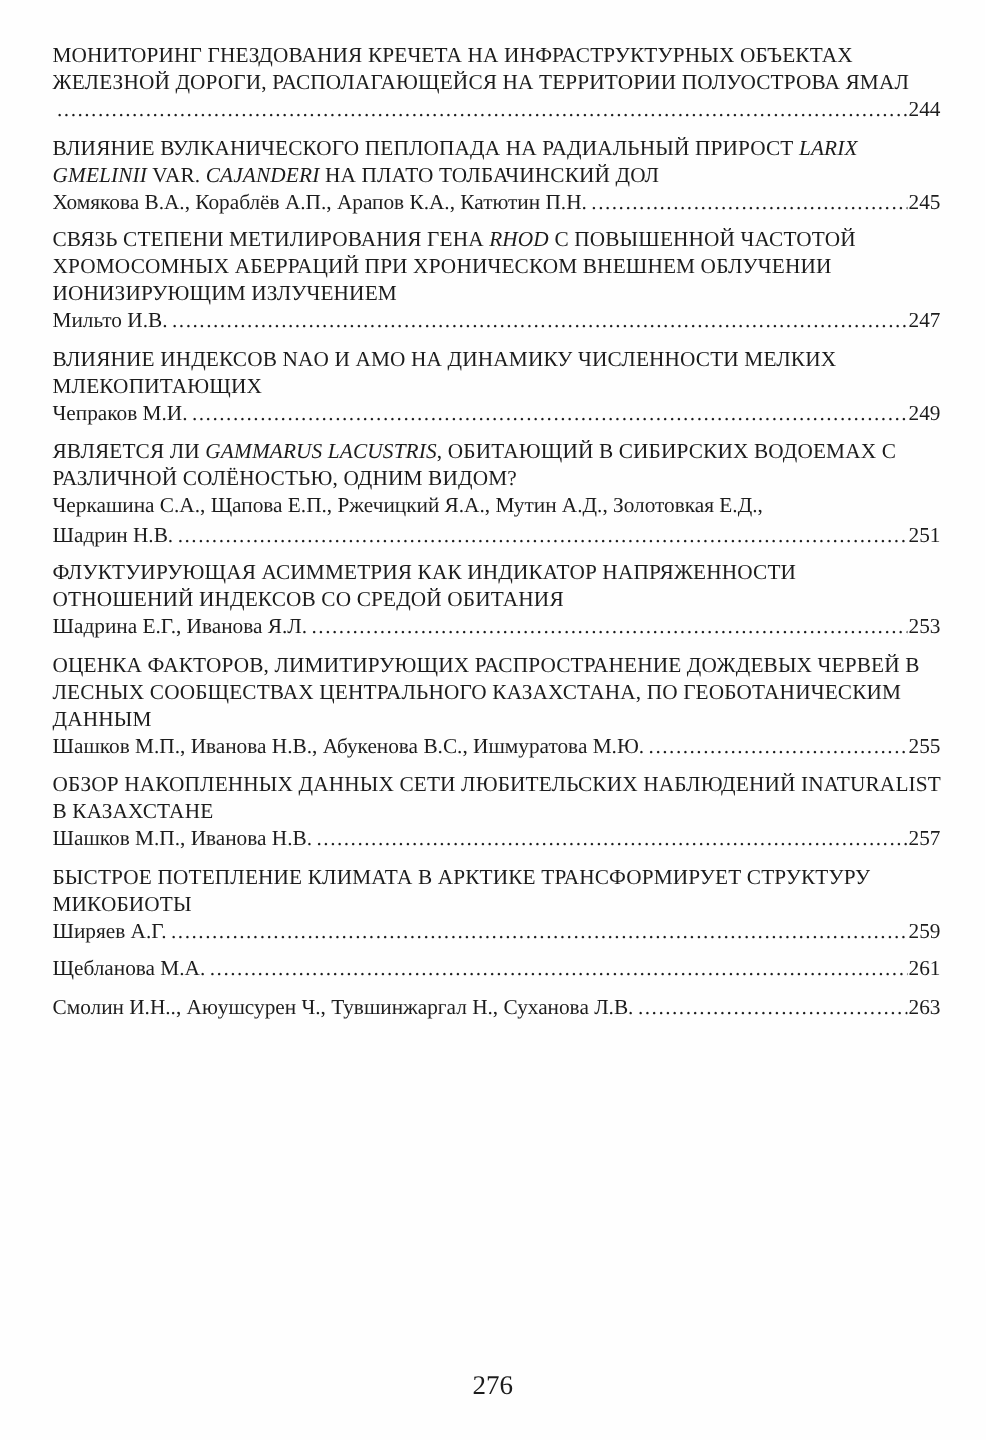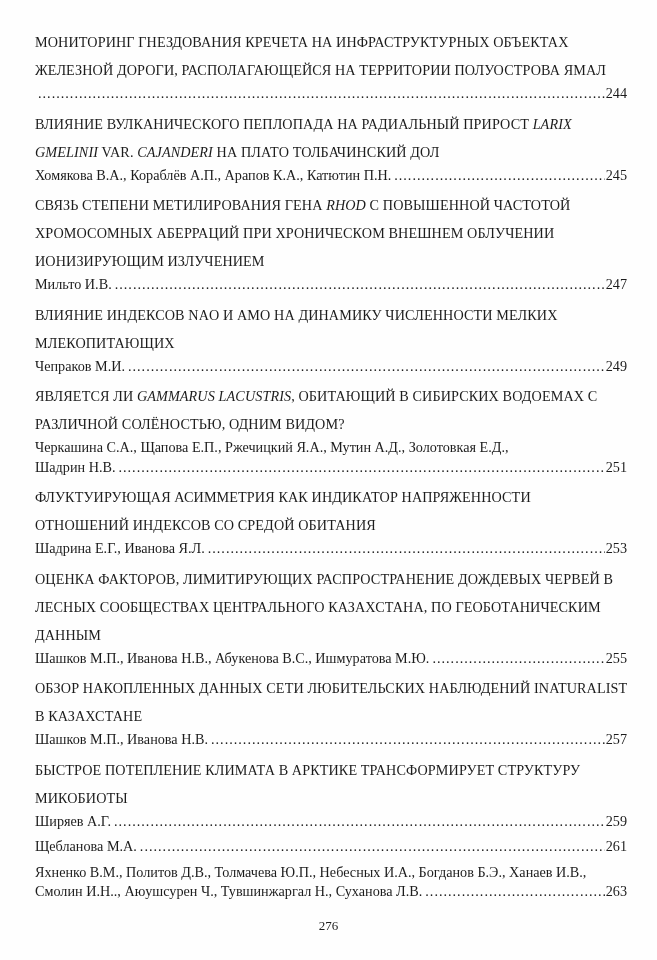--- a/index.html
+++ b/index.html
@@ -20,21 +20,21 @@
   }
   .entries {
     width: 100%;
   }
   .entry {
     margin: 0 0 6px 0;
   }
   .title {
     margin: 0;
     font-size: 14.2px;
-    line-height: 28px;
+    line-height: 18px;
     font-weight: normal;
     letter-spacing: 0.1px;
   }
   .title i {
     font-style: italic;
   }
   .aline {
     margin: 0;
     font-size: 14.2px;
     line-height: 19.5px;
@@ -59,21 +59,21 @@
   .pagenum {
     flex: 0 0 auto;
     white-space: nowrap;
   }
   .footer {
     position: absolute;
     left: 0;
     right: 0;
     bottom: 26px;
     text-align: center;
-    font-size: 13px;
+    font-size: 18px;
   }
 </style>
 </head>
 <body>
 
 <div class="page">
   <div class="entries">
       <article class="entry">
         <p class="title"><span>МОНИТОРИНГ ГНЕЗДОВАНИЯ КРЕЧЕТА НА ИНФРАСТРУКТУРНЫХ ОБЪЕКТАХ ЖЕЛЕЗНОЙ ДОРОГИ, РАСПОЛАГАЮЩЕЙСЯ НА ТЕРРИТОРИИ ПОЛУОСТРОВА ЯМАЛ</span></p>
         <p class="aline last">
@@ -147,21 +147,20 @@
         </p>
       </article>
       <article class="entry">
         <p class="aline last">
           <span class="authors">Щебланова М.А.</span>
           <span class="leader">................................................................................................................................................................................................................................................................................................................................................................................................................</span>
           <span class="pagenum">261</span>
         </p>
       </article>
       <article class="entry">
-        <p class="aline">Яхненко В.М., Политов Д.В., Толмачева Ю.П., Небесных И.А., Богданов Б.Э., Ханаев И.В.,</p>
         <p class="aline last">
           <span class="authors">Смолин И.Н.., Аюушсурен Ч., Тувшинжаргал Н., Суханова Л.В. </span>
           <span class="leader">................................................................................................................................................................................................................................................................................................................................................................................................................</span>
           <span class="pagenum">263</span>
         </p>
       </article>
     </div>
   <div class="footer">
     <span>276</span>
   </div>

